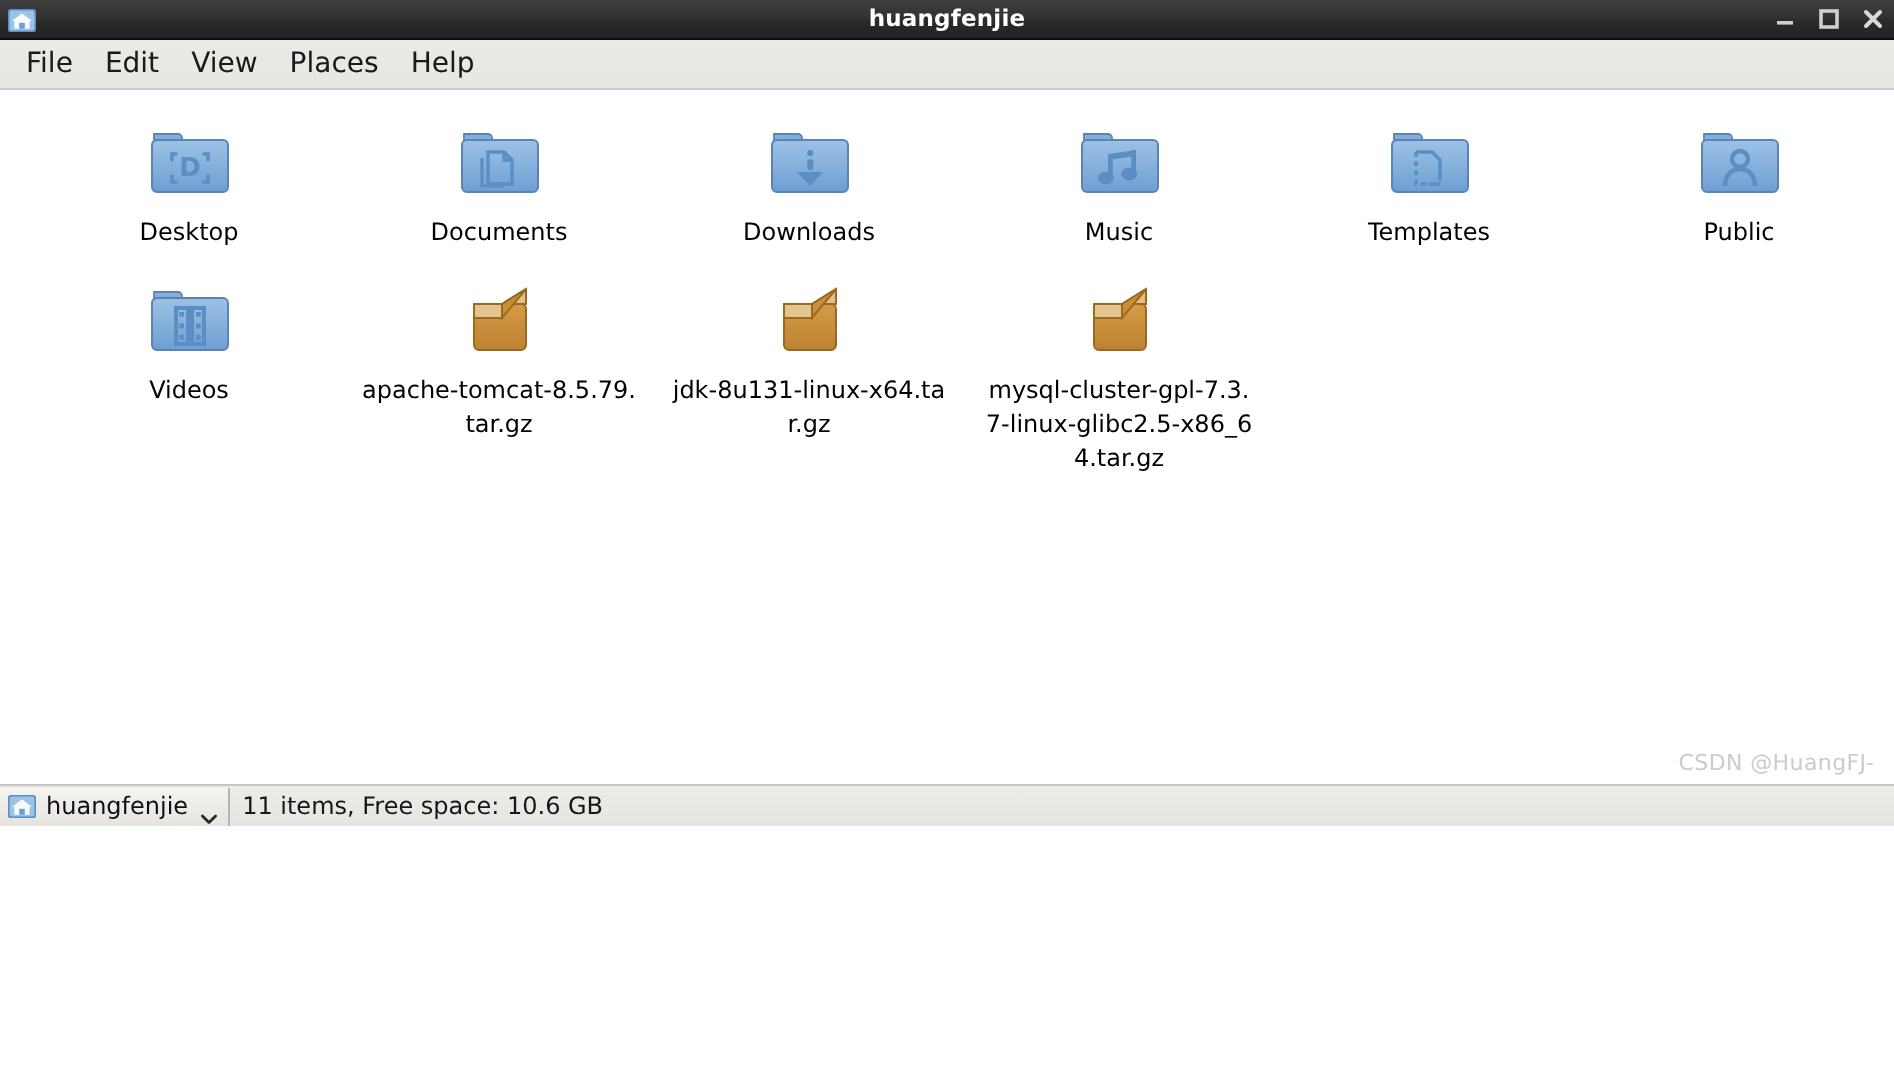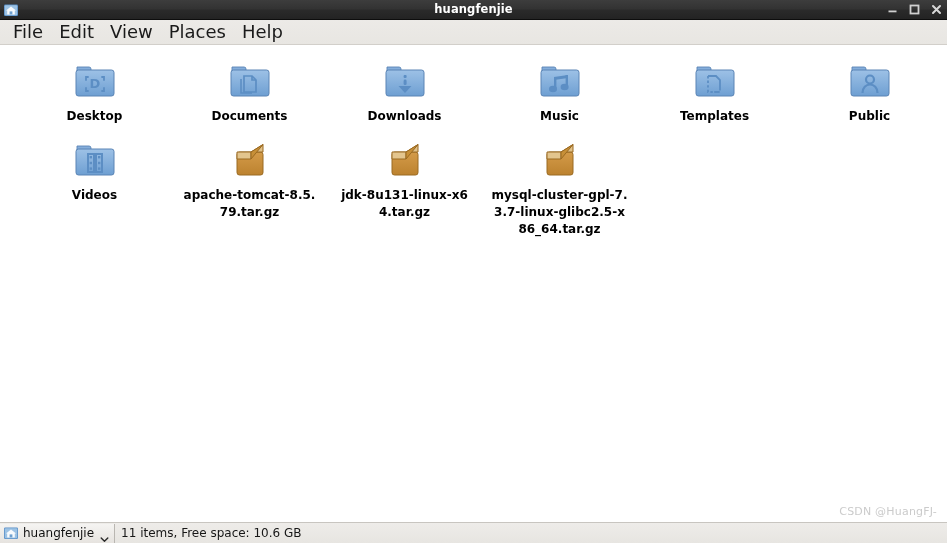--- a/index.html
+++ b/index.html
@@ -8,21 +8,21 @@
   }
   body {
     width: 947px;
     height: 543px;
     overflow: hidden;
     font-family: "DejaVu Sans", sans-serif;
     background: #ffffff;
   }
   #window {
     width: 947px;
-    height: 543px;
+    height: 413px;
     position: relative;
     display: flex;
     flex-direction: column;
     background: #22c55e;
   }
 
   
   #titlebar {
     height: 19px;
     flex: 0 0 19px;
@@ -76,21 +76,21 @@
     height: 25px;
     flex: 0 0 25px;
     background: linear-gradient(to bottom, #eceae7 0%, #e8e6e2 100%);
     border-bottom: 1px solid #d2cfca;
     display: flex;
     align-items: center;
     padding-left: 5px;
     box-sizing: border-box;
   }
   .menu-item {
-    font-size: 18px;
+    font-size: 14px;
     color: #1a1a1a;
     padding: 3px 8px;
     cursor: default;
     line-height: 14px;
     border-radius: 2px;
   }
 
   
   #content {
     flex: 1 1 auto;
@@ -124,21 +124,20 @@
   .item-icon svg { display: block; }
   .item-label {
     margin-top: 4px;
     font-size: 12px;
     line-height: 17px;
     color: #000000;
     text-align: center;
     width: 137px;
     word-break: break-all;
     overflow-wrap: break-word;
-    font-weight: bold;
   }
 
   
   #watermark {
     position: absolute;
     right: 10px;
     bottom: 4px;
     font-size: 11px;
     color: #cbcbcb;
     letter-spacing: 0.2px;

